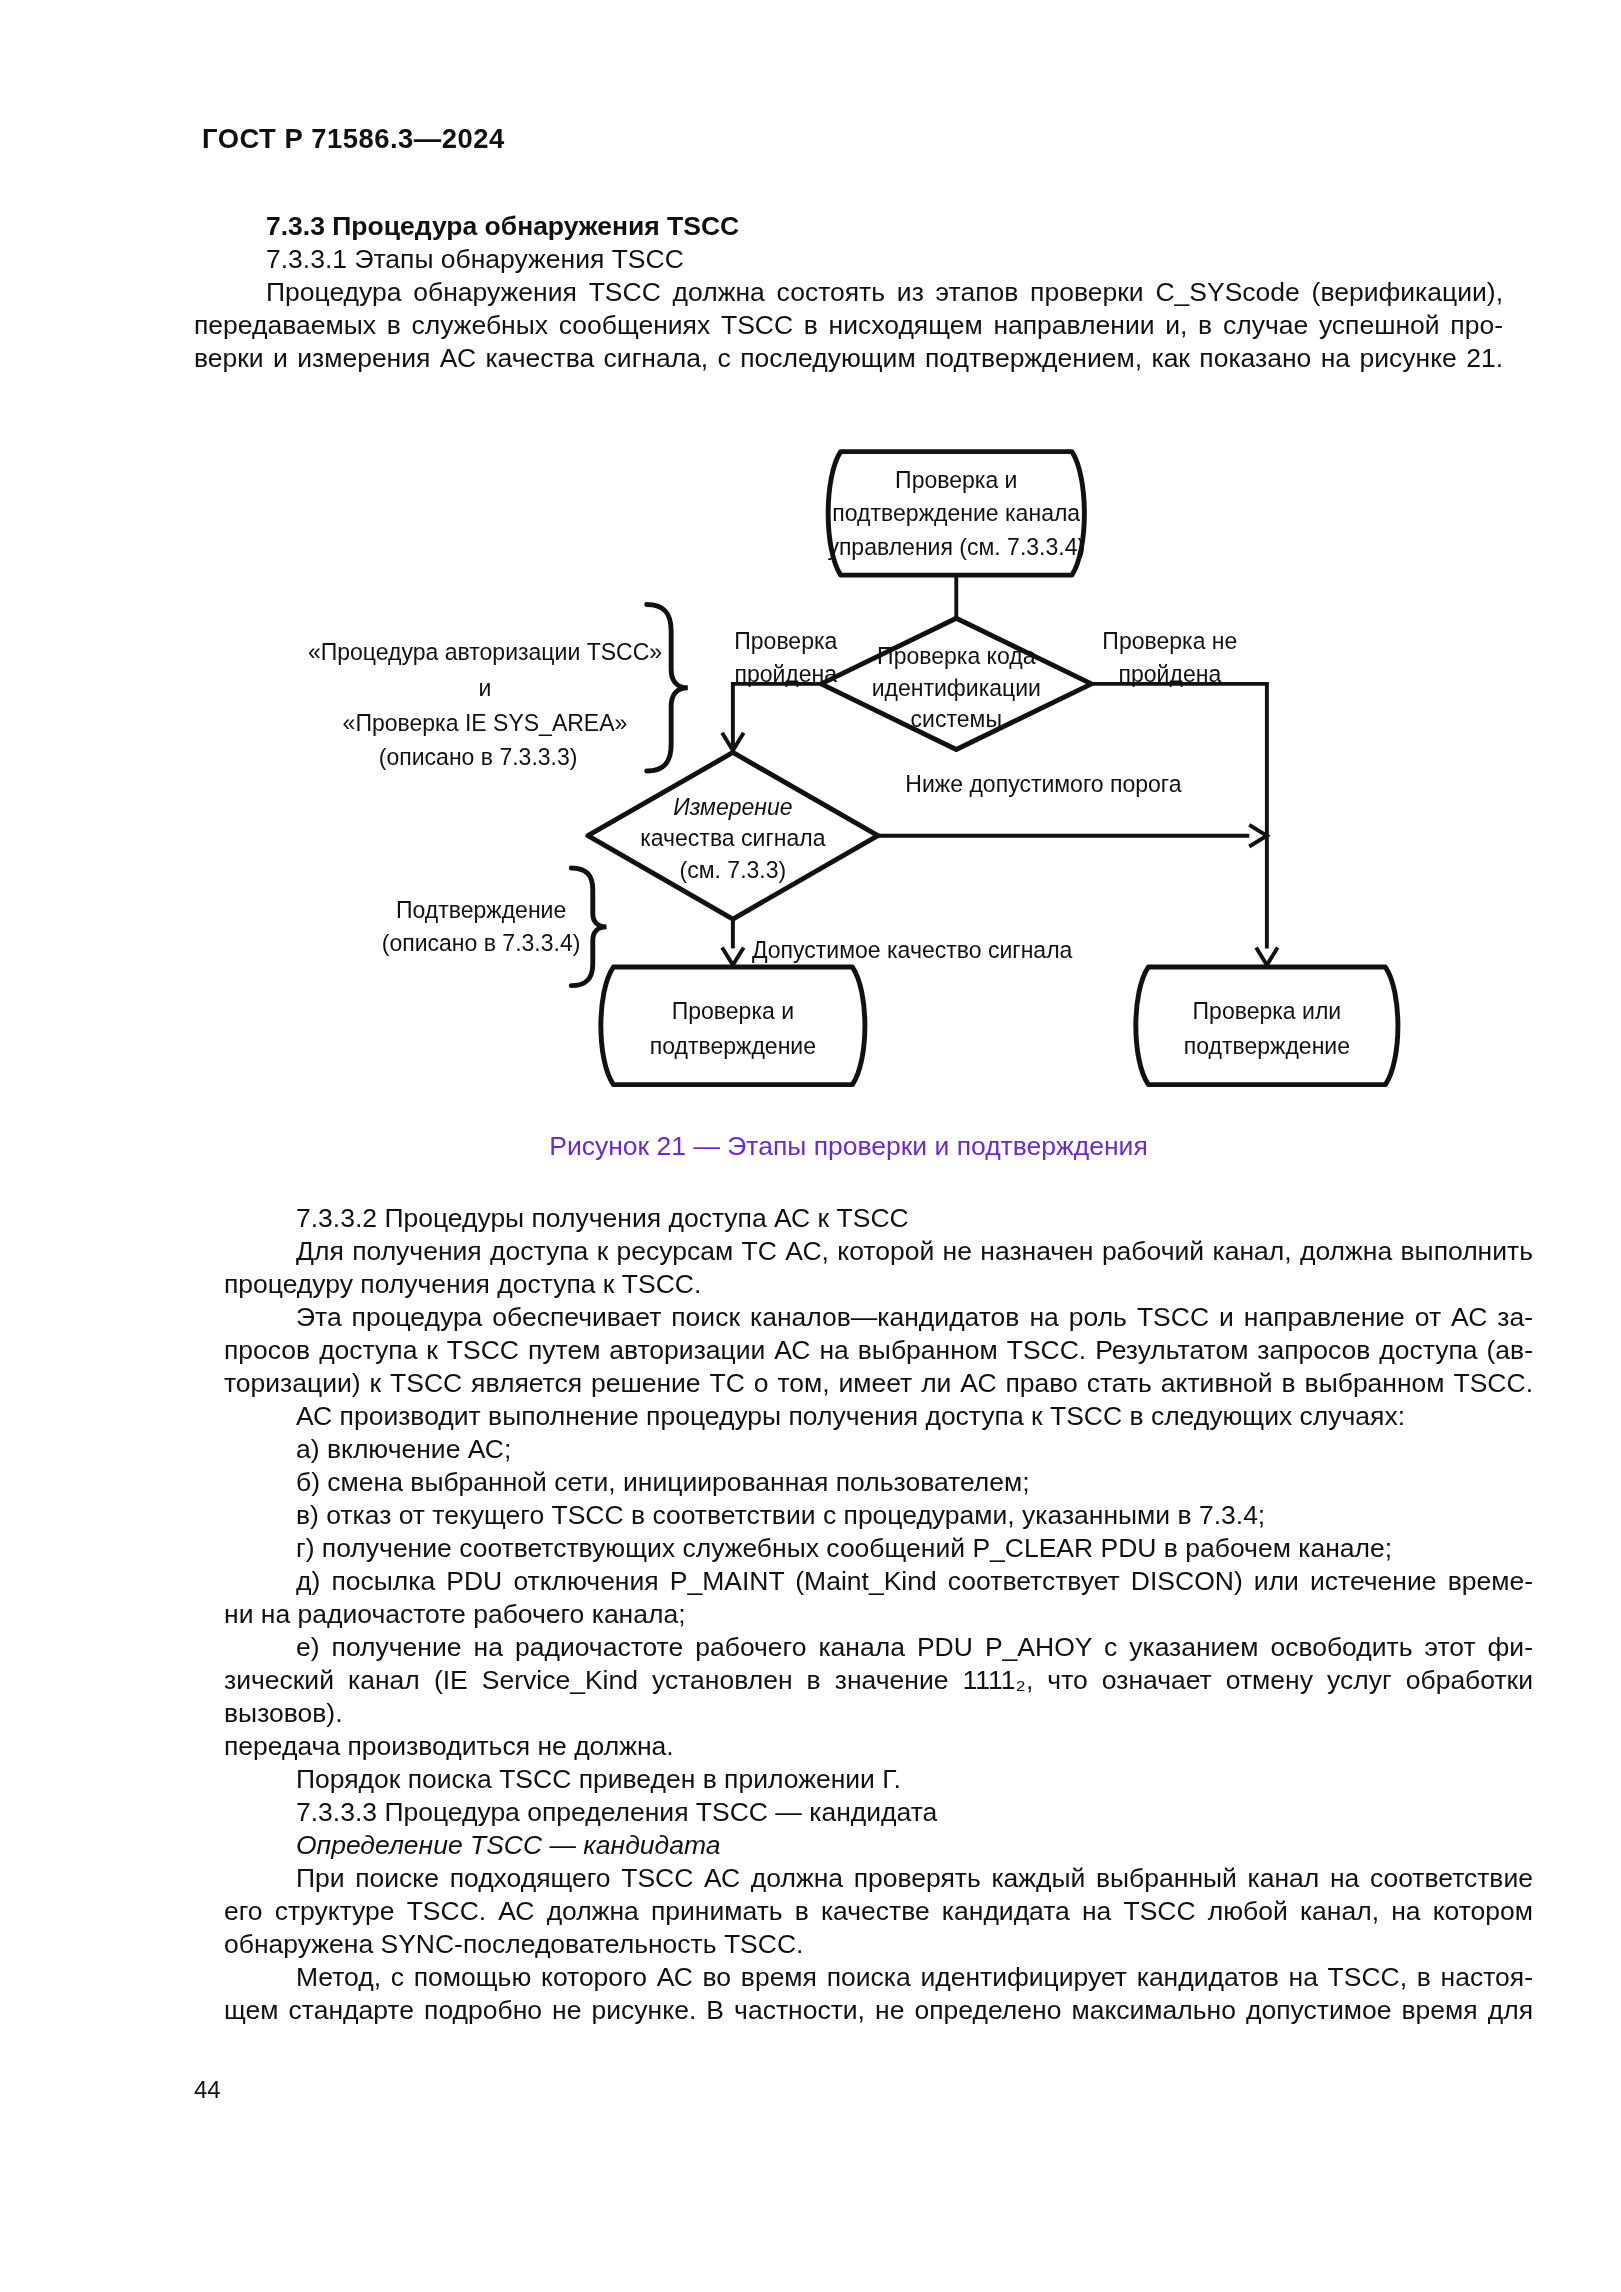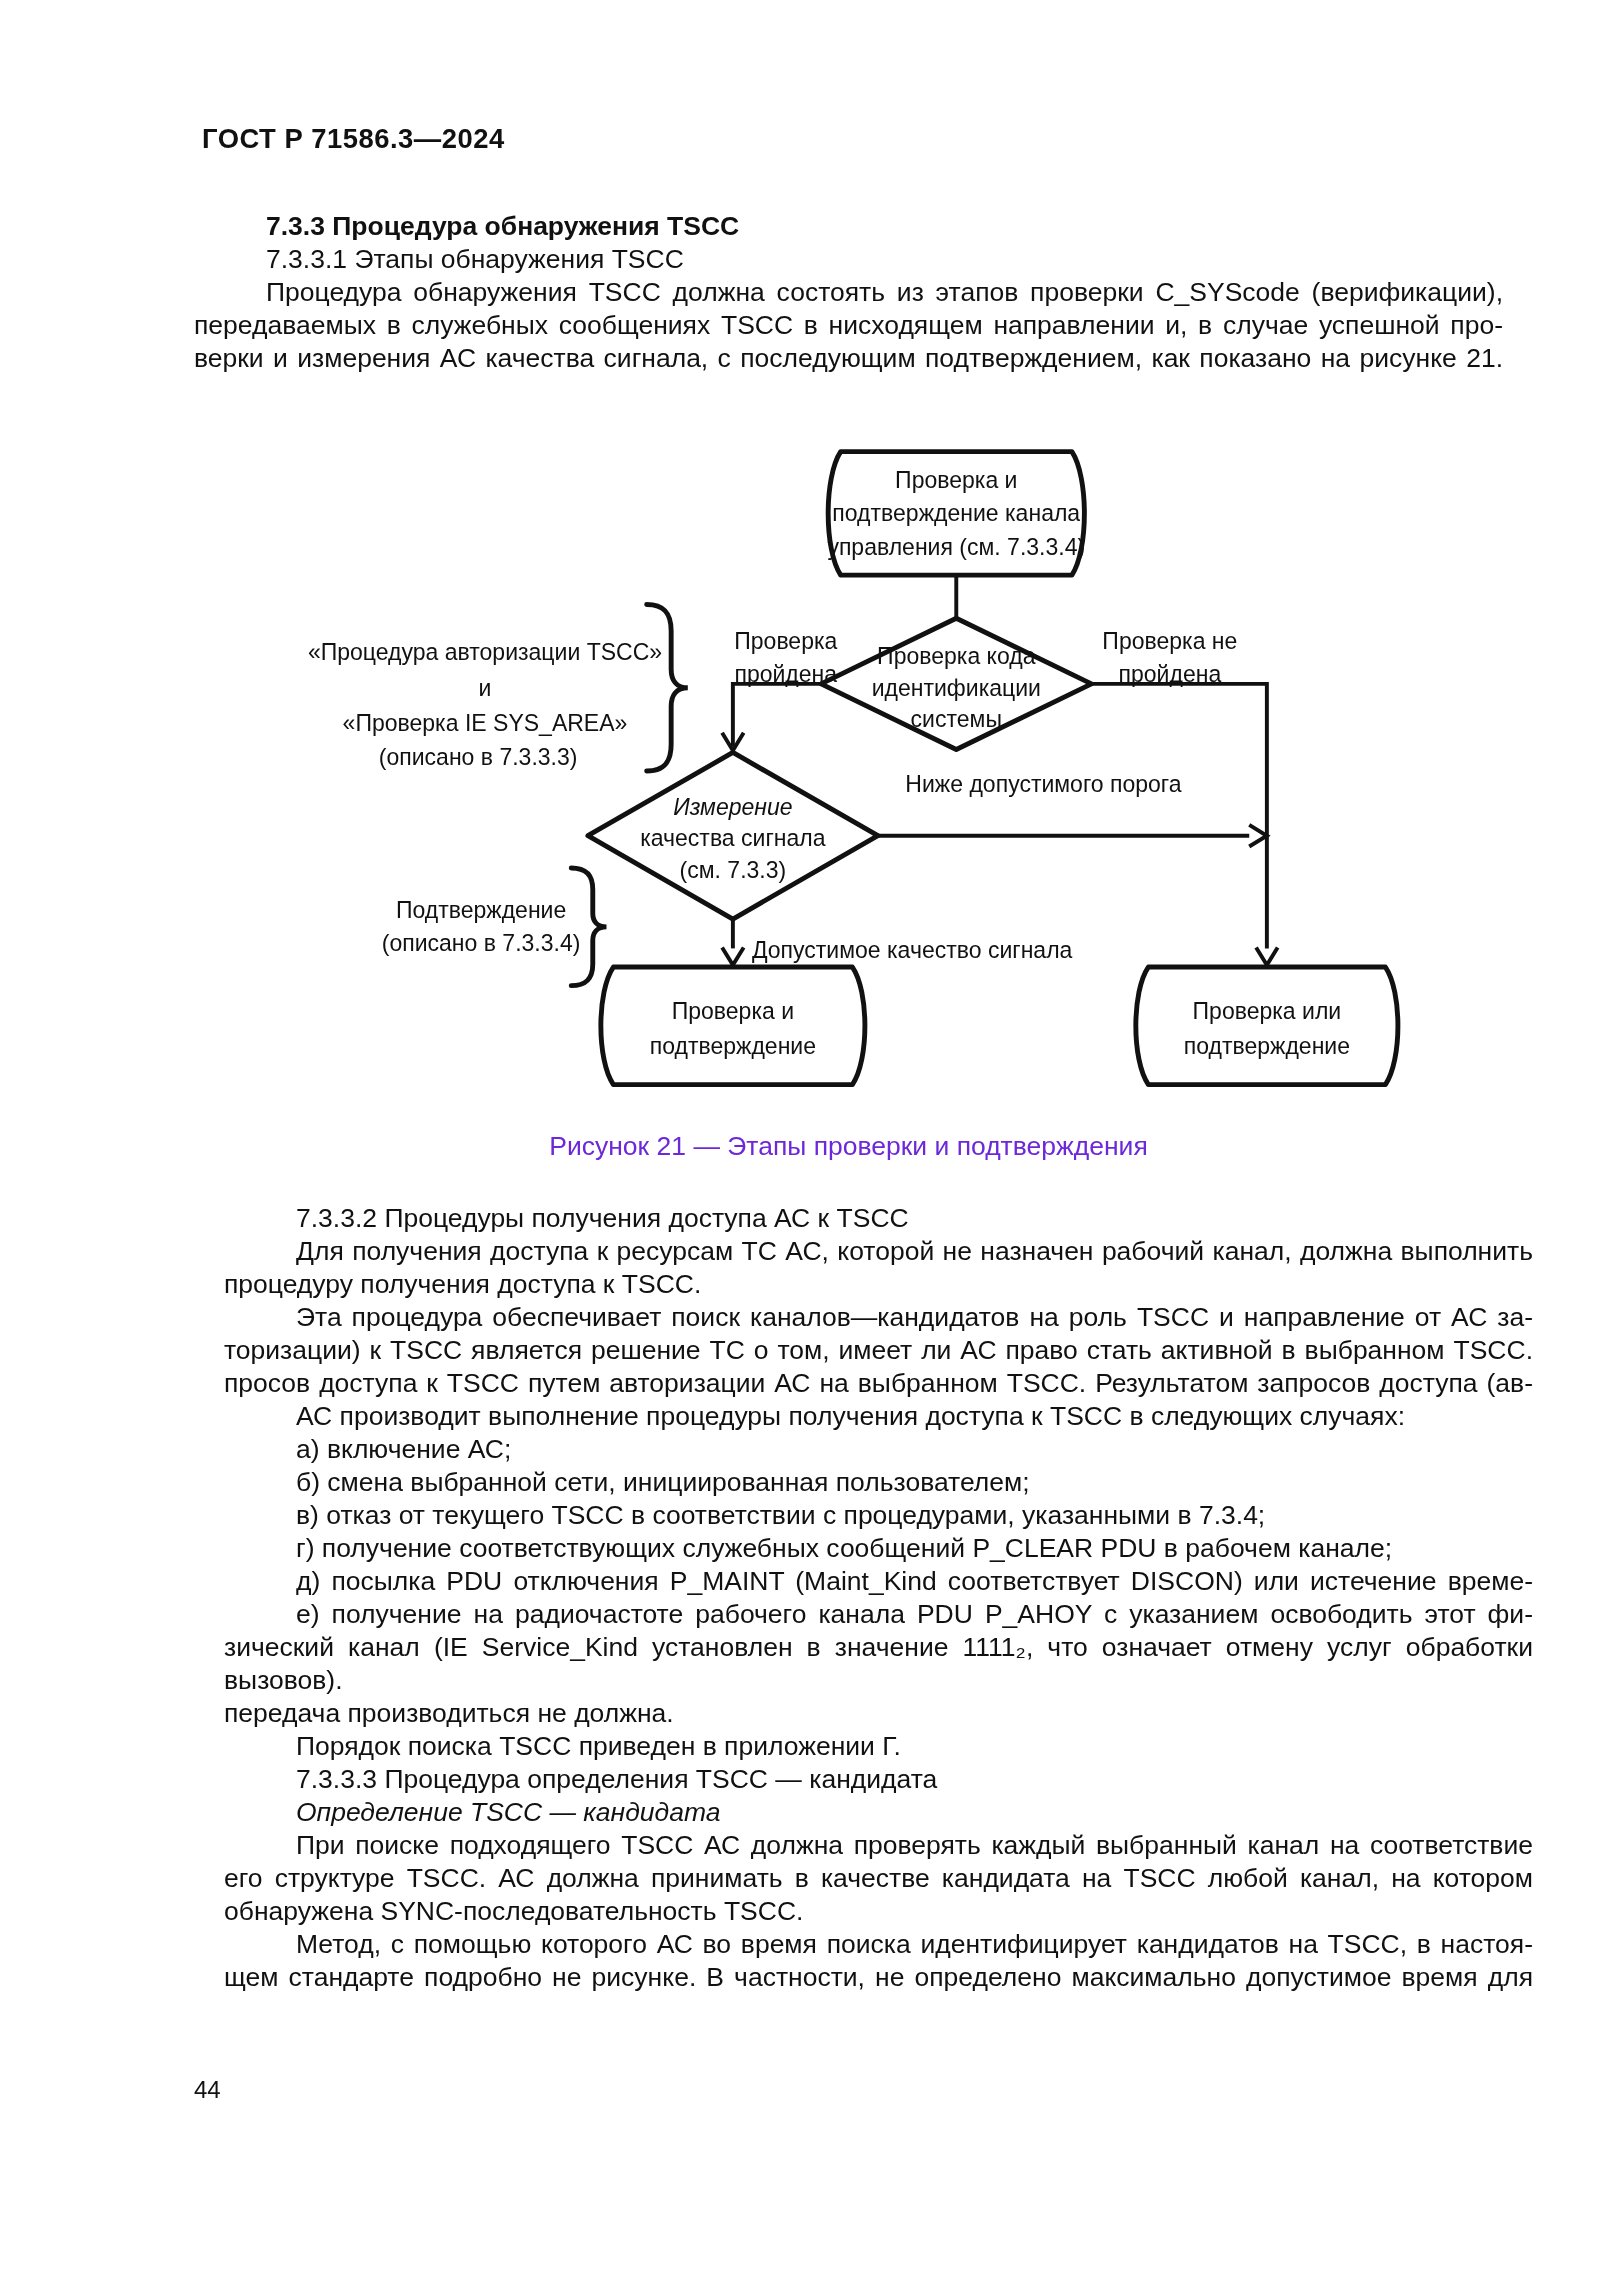--- a/index.html
+++ b/index.html
@@ -127,28 +127,29 @@
   </svg>
 
   <div class="caption">Рисунок 21 — Этапы проверки и подтверждения</div>
 
   <div class="bodytext">
 
   <div class="line ind">7.3.3.2 Процедуры получения доступа АС к TSCC</div>
       <div class="line ind jst">Для получения доступа к ресурсам ТС АС, которой не назначен рабочий канал, должна выполнить</div>
       <div class="line">процедуру получения доступа к TSCC.</div>
       <div class="line ind jst">Эта процедура обеспечивает поиск каналов—кандидатов на роль TSCC и направление от АС за-</div>
+      <div class="line jst">просов доступа к TSCC путем авторизации АС на выбранном TSCC. Результатом запросов доступа (ав-</div>
       <div class="line jst">торизации) к TSCC является решение ТС о том, имеет ли АС право стать активной в выбранном TSCC.</div>
-      <div class="line jst">просов доступа к TSCC путем авторизации АС на выбранном TSCC. Результатом запросов доступа (ав-</div>
       <div class="line ind">АС производит выполнение процедуры получения доступа к TSCC в следующих случаях:</div>
       <div class="line ind">а) включение АС;</div>
       <div class="line ind">б) смена выбранной сети, инициированная пользователем;</div>
       <div class="line ind">в) отказ от текущего TSCC в соответствии с процедурами, указанными в 7.3.4;</div>
       <div class="line ind">г) получение соответствующих служебных сообщений P_CLEAR PDU в рабочем канале;</div>
       <div class="line ind jst">д) посылка PDU отключения P_MAINT (Maint_Kind соответствует DISCON) или истечение време-</div>
+      <div class="line">ни на радиочастоте рабочего канала;</div>
       <div class="line ind jst">е) получение на радиочастоте рабочего канала PDU P_AHOY с указанием освободить этот фи-</div>
       <div class="line jst">зический канал (IE Service_Kind установлен в значение 1111₂, что означает отмену услуг обработки</div>
       <div class="line">вызовов).</div>
       <div class="line">передача производиться не должна.</div>
       <div class="line ind">Порядок поиска TSCC приведен в приложении Г.</div>
       <div class="line ind">7.3.3.3 Процедура определения TSCC — кандидата</div>
       <div class="line ind i">Определение TSCC — кандидата</div>
       <div class="line ind jst">При поиске подходящего TSCC АС должна проверять каждый выбранный канал на соответствие</div>
       <div class="line jst">его структуре TSCC. АС должна принимать в качестве кандидата на TSCC любой канал, на котором</div>
       <div class="line">обнаружена SYNC-последовательность TSCC.</div>

